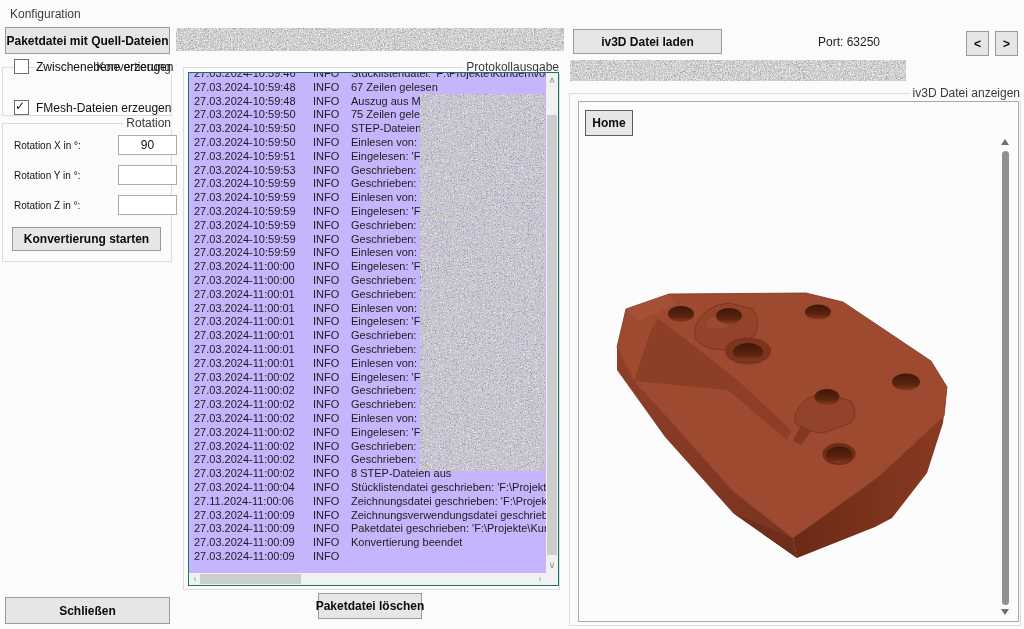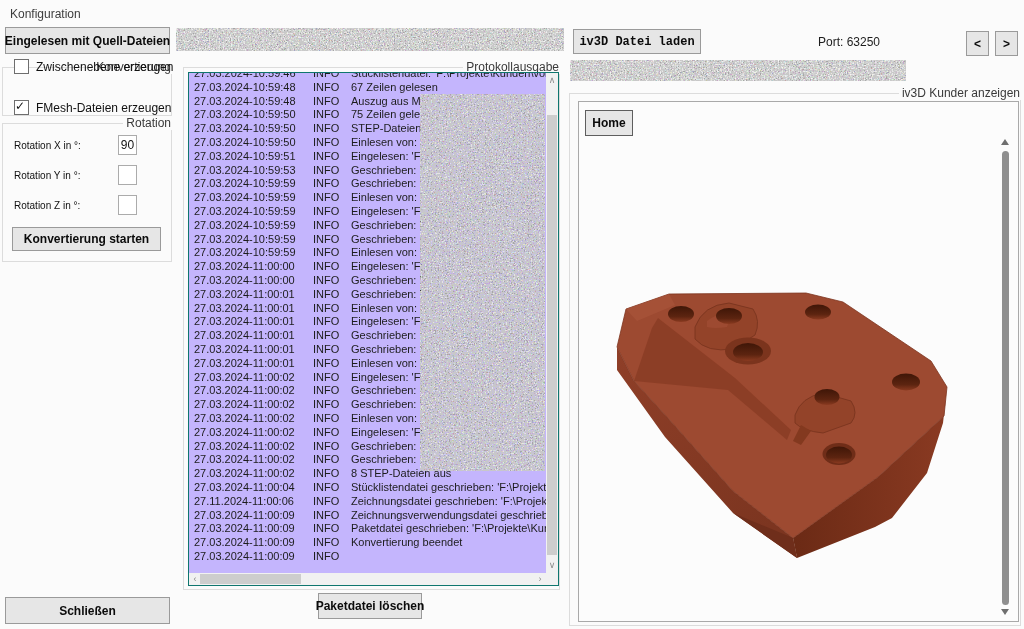--- a/index.html
+++ b/index.html
@@ -18,21 +18,21 @@
   }
   .btn.small{font-size:12px;}
   fieldset.grp{position:absolute;box-sizing:border-box;margin:0;padding:0;border:1px solid #dcdcdc;background:transparent;}
   fieldset.grp legend{font-size:12px;color:#3a3a3a;padding:0 3px;margin-left:3px;text-align:right;}
   
   .chk-row{position:absolute;display:flex;align-items:center;gap:7px;font-size:12px;color:#111;}
   .chk-box{width:13px;height:13px;border:1px solid #6e6e6e;background:#fff;position:relative;flex:0 0 auto;}
   .chk-box.checked::after{content:"✓";position:absolute;left:0px;top:-2px;font-size:12px;font-weight:bold;color:#111;}
   
   .rot-label{position:absolute;font-size:10px;color:#111;}
-  .rot-input{position:absolute;width:19px;height:20px;border:1px solid #ababab;background:#fff;
+  .rot-input{position:absolute;width:59px;height:20px;border:1px solid #ababab;background:#fff;
     font-family:inherit;font-size:12px;text-align:center;box-sizing:border-box;padding:0;color:#111;}
   
   .listbox{position:absolute;background:#c4b5fd;border:1px solid #0f766e;overflow:hidden;}
   .log-rows{position:absolute;left:0;top:0;right:12px;bottom:12px;overflow:hidden;}
   .log-row{position:relative;height:13.8px;line-height:13.8px;font-size:11px;color:#1c1c1c;white-space:nowrap;}
   .log-row span{position:absolute;top:0;}
   .lt{left:5px;} .ll{left:124px;} .lm{left:162px;}
   
   .sb-track-v{position:absolute;background:#f1f1f1;}
   .sb-track-h{position:absolute;background:#f1f1f1;}
@@ -65,21 +65,21 @@
         <feFuncR type="discrete" tableValues="0.18 0.38 0.58 0.78 0.92"></feFuncR>
         <feFuncG type="discrete" tableValues="0.18 0.38 0.58 0.78 0.92"></feFuncG>
         <feFuncB type="discrete" tableValues="0.18 0.38 0.58 0.78 0.92"></feFuncB>
       </feComponentTransfer>
     </filter>
   </defs>
 </svg>
 
 <div class="abs win-title">Konfiguration</div>
 
-<button class="btn" style="left:5px;top:27px;width:165px;height:27px;">Eingelesen mit Quell-Dateien</button>
+<button class="btn" style="left:5px;top:27px;width:165px;height:27px;">Paketdatei mit Quell-Dateien</button>
 
 <div class="noise" style="left:176px;top:28px;width:388px;height:23px;"></div>
 
 <fieldset class="grp" style="left:2px;top:60px;width:170px;height:56px;">
   <legend>Konvertierung</legend>
 </fieldset>
 <div class="chk-row" style="left:14px;top:59px;align-items:flex-end;">
   <span class="chk-box"></span>
   <span>Zwischenebene erzeugen</span>
 </div>
@@ -300,31 +300,31 @@
     <div class="sb-thumb" style="top:1px;height:10px;left:11px;width:101px;"></div>
     <div class="sb-arrow" style="right:0;top:2px;">›</div>
   </div>
   <div class="sb-corner" style="right:0;bottom:0;width:12px;height:12px;"></div>
 </div>
 
 <div class="noise" style="left:420px;top:94px;width:125px;height:377px;"></div>
 
 <button class="btn" style="left:318px;top:593px;width:104px;height:26px;">Paketdatei löschen</button>
 
-<button class="btn" style="left:573px;top:29px;width:128px;height:25px;font-family:Liberation Mono, monospace;">iv3D Datei laden</button>
+<button class="btn" style="left:573px;top:29px;width:149px;height:25px;">iv3D Datei laden</button>
 
 <div class="port-label" style="left:700px;top:35px;width:180px;">Port: 63250</div>
 
 <button class="btn small" style="left:966px;top:31px;width:23px;height:25px;">&lt;</button>
 <button class="btn small" style="left:995px;top:31px;width:23px;height:25px;">&gt;</button>
 
 <div class="noise" style="left:570px;top:60px;width:336px;height:21px;"></div>
 
 <fieldset class="grp" style="left:569px;top:86px;width:452px;height:540px;">
-  <legend>iv3D Kunder anzeigen</legend>
+  <legend>iv3D Datei anzeigen</legend>
 </fieldset>
 
 <div class="viewer" style="left:578px;top:101px;width:439px;height:519px;"></div>
 
 <button class="btn" style="left:585px;top:110px;width:48px;height:26px;border-color:#5e5e5e;">Home</button>
 
 <svg class="abs" style="left:595px;top:265px;" width="390" height="310" viewBox="0 0 390 310">
   <defs>
     <linearGradient id="gR" x1="0" y1="0" x2="1" y2="0">
       <stop offset="0" stop-color="#6b2a15"></stop>

